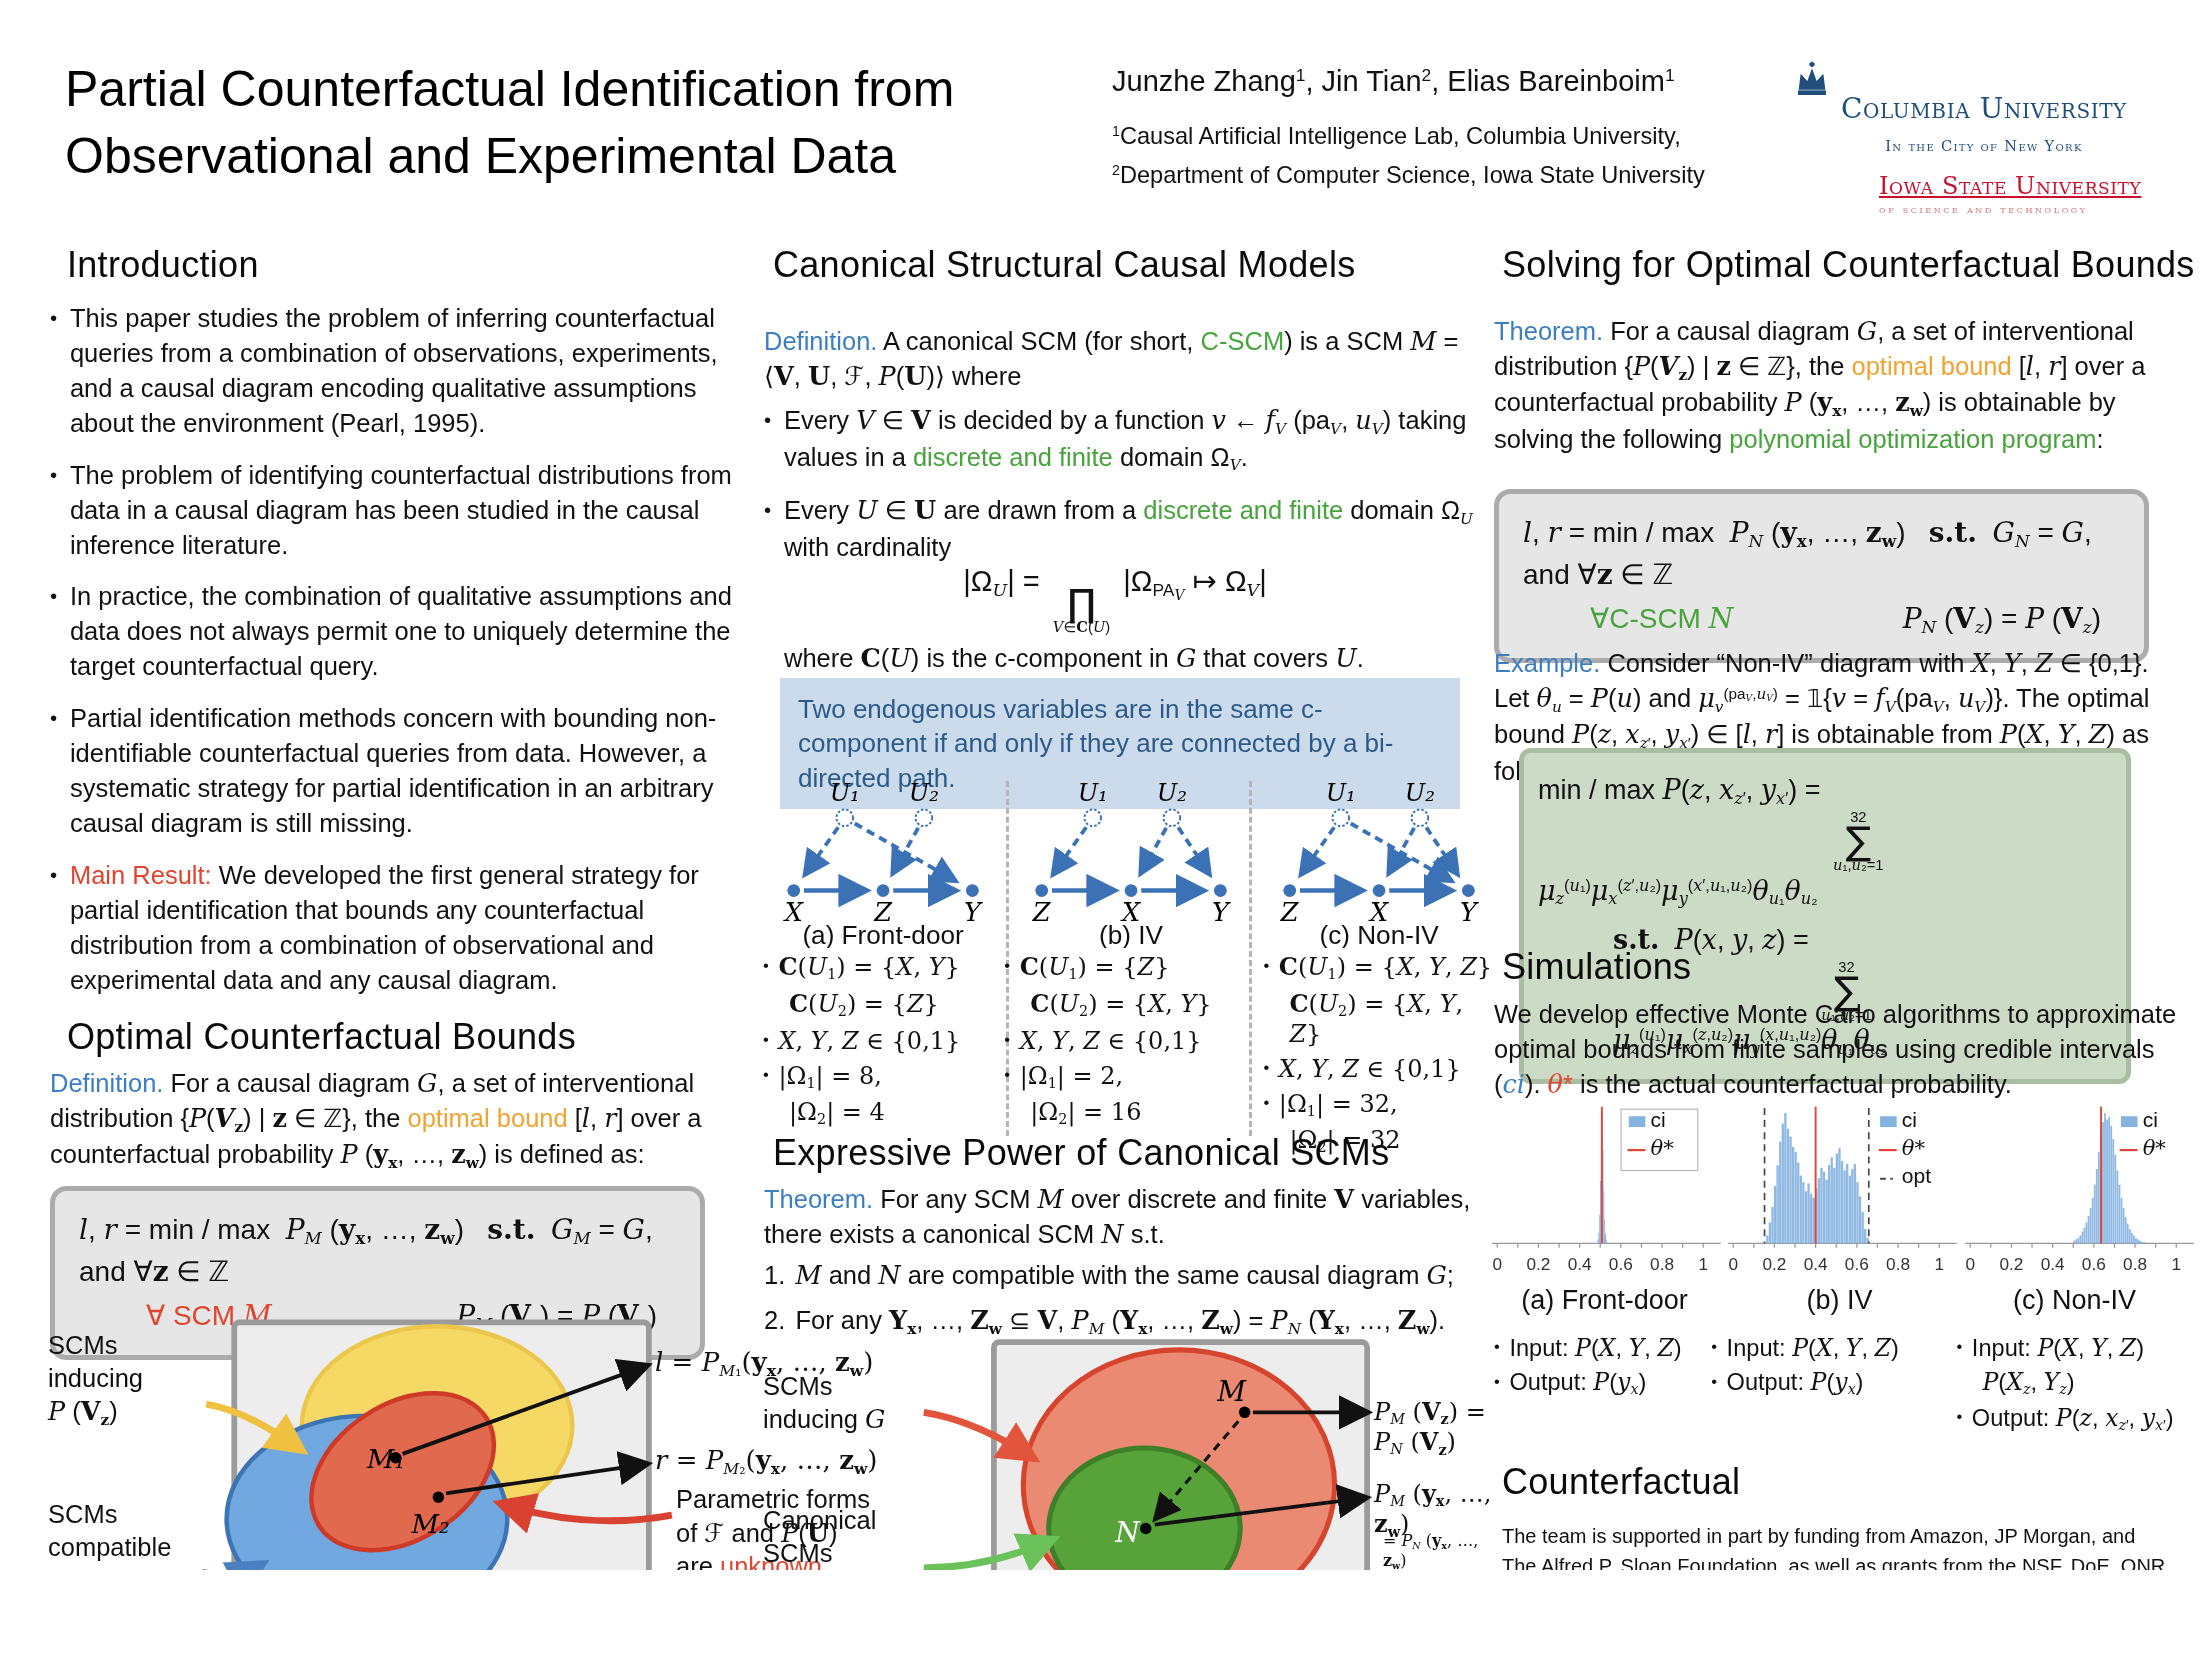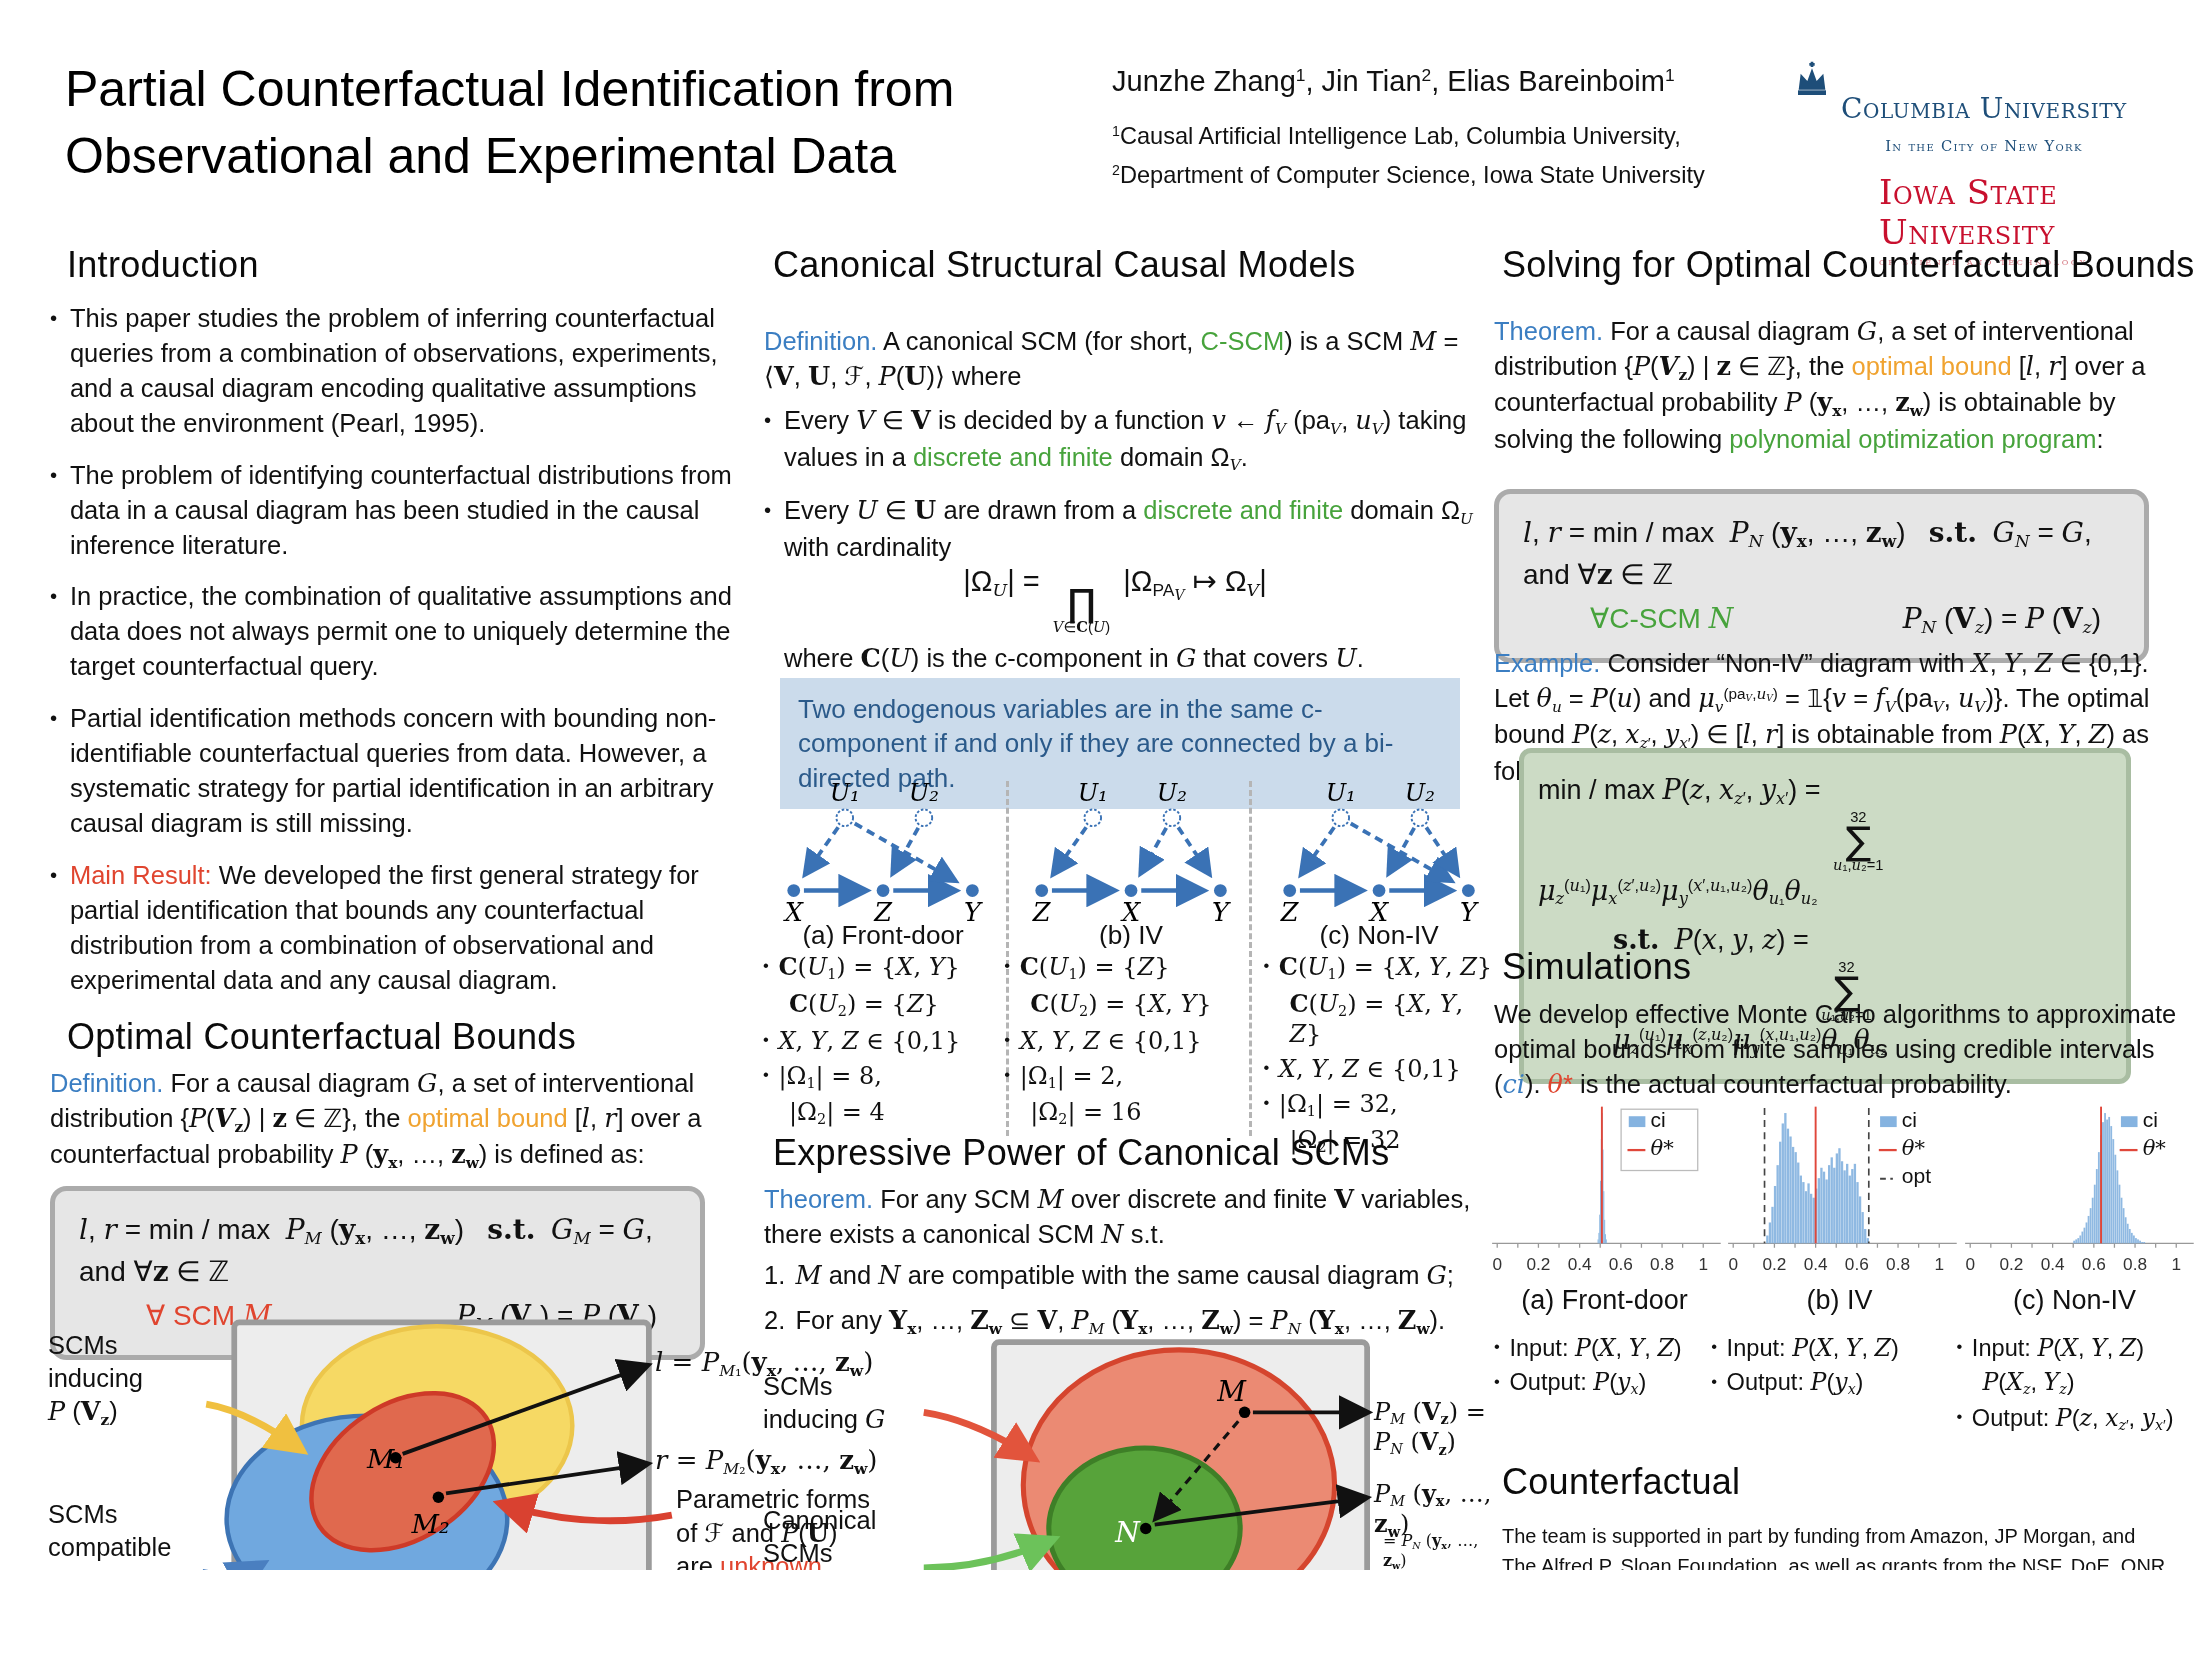--- a/index.html
+++ b/index.html
@@ -67,21 +67,21 @@
         <rect x="9" y="47" width="42" height="7" fill="#1e4e79"></rect>
       </svg>
     </span>
     <span>
       <div class="logo-serif" style="font-size:28px;color:#1e4e79;letter-spacing:0.6px;">Columbia University</div>
       <div class="logo-serif" style="font-size:14.7px;color:#1e4e79;letter-spacing:1.3px;text-align:center;margin-top:12px;">In the City of New York</div>
     </span>
   </div>
 
   <div class="abs" style="left:1879px;top:139px;">
-    <div class="logo-serif" style="font-size:34px;color:#c8102e;letter-spacing:0.6px;">Iowa State University</div>
+    <div class="logo-serif" style="font-size:24px;color:#c8102e;letter-spacing:0.6px;text-decoration:underline;">Iowa State University</div>
     <div class="logo-serif" style="font-size:12px;color:#d4747f;letter-spacing:2.6px;margin-top:1.9px;">of science and technology</div>
   </div>
 
   <div class="abs h1" style="left:67px;top:244px;">Introduction</div>
 
   <div class="abs body-t" style="left:50px;top:301px;width:694px;">
     <div class="bl">
         <span class="dot">•</span>
         <span class="rich">This paper studies the problem of inferring counterfactual queries from a combination of observations, experiments, and a causal diagram encoding qualitative assumptions about the environment (Pearl, 1995).</span>
       </div>

